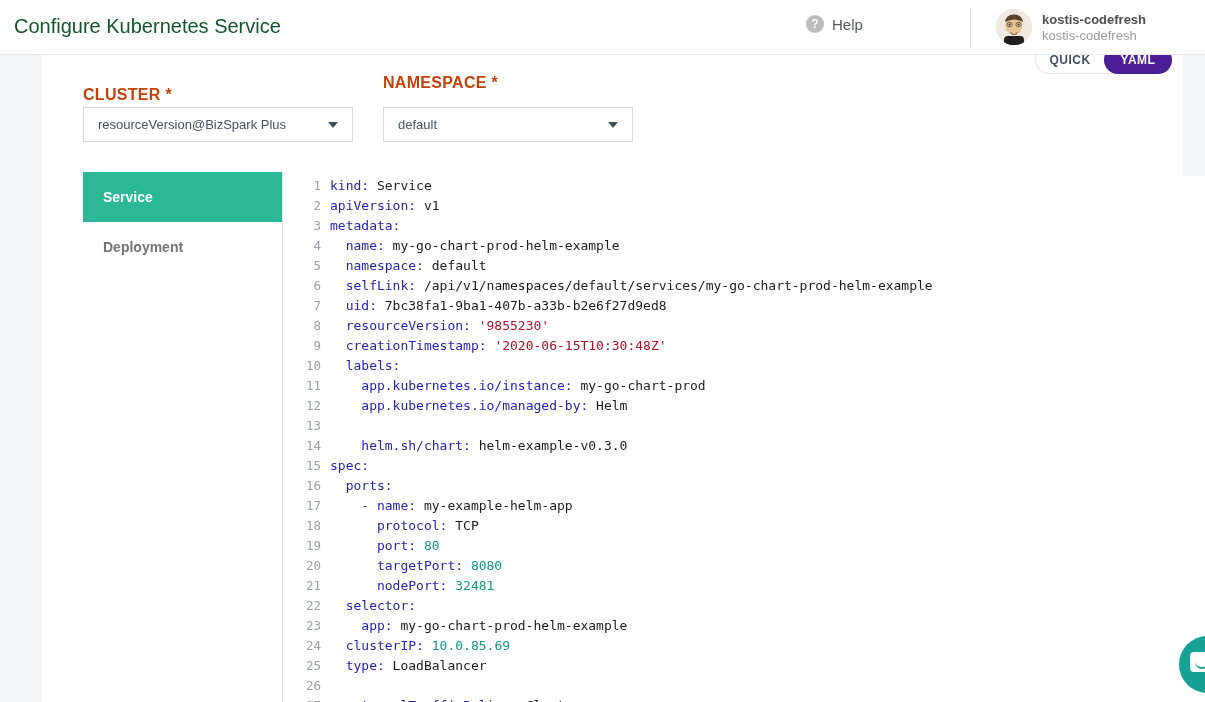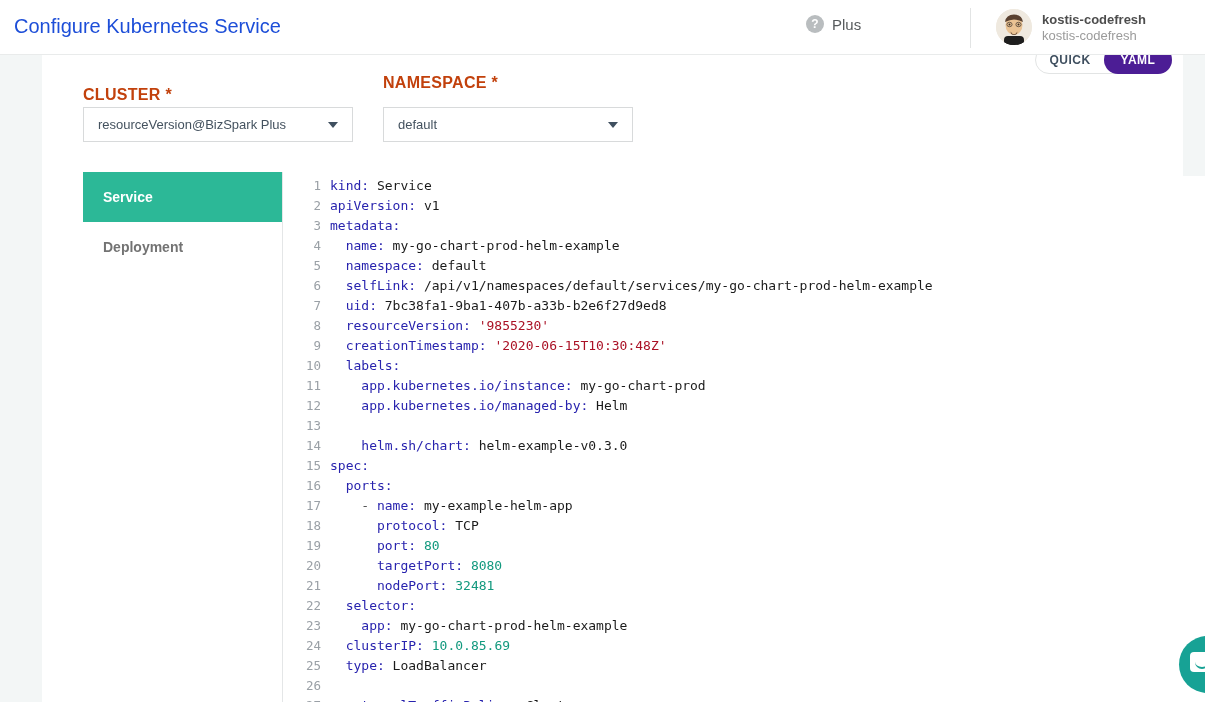--- a/index.html
+++ b/index.html
@@ -2,21 +2,21 @@
 <html><head>
 <meta charset="utf-8">
 <style>
   * { margin:0; padding:0; box-sizing:border-box; }
   html,body { width:1205px; height:702px; overflow:hidden; }
   body { background:#f3f6f6; font-family:"Liberation Sans", sans-serif; position:relative; }
 
   
   .header { position:absolute; top:0; left:0; width:1205px; height:55px; background:#fff;
             border-bottom:1px solid #e9ebeb; z-index:30; }
-  .page-title { position:absolute; left:14px; top:15px; font-size:20px; color:#1d4ed8; font-weight:400; }
+  .page-title { position:absolute; left:14px; top:15px; font-size:20px; color:#14532d; font-weight:400; }
   .help-group { position:absolute; left:806px; top:15px; display:flex; align-items:center; gap:8px; cursor:pointer; }
   .help-circle { width:18px; height:18px; border-radius:50%; background:#b9bdbf; color:#fff; font-size:12px;
                  font-weight:bold; display:flex; align-items:center; justify-content:center; }
   .help-text { font-size:15px; color:#565a5c; }
   .header-divider { position:absolute; left:970px; top:8px; width:1px; height:40px; background:#e2e4e4; }
   .user-group { position:absolute; left:996px; top:9px; display:flex; align-items:center; gap:10px; cursor:pointer; }
   .avatar { width:36px; height:36px; border-radius:50%; overflow:hidden; background:#efe9df; flex:0 0 auto; }
   .user-name { font-size:13px; font-weight:bold; color:#4d4d4d; line-height:17px; }
   .user-sub { font-size:13px; color:#9b9b9b; line-height:16px; }
 
@@ -74,21 +74,21 @@
 </style>
 </head>
 <body>
 
 <div class="card"></div>
 
 <div class="header">
   <div class="page-title">Configure Kubernetes Service</div>
   <div class="help-group">
     <span class="help-circle">?</span>
-    <span class="help-text">Plus</span>
+    <span class="help-text">Help</span>
   </div>
   <div class="header-divider"></div>
   <div class="user-group">
     <span class="avatar">
       <svg width="36" height="36" viewBox="0 0 36 36">
         <circle cx="18" cy="18" r="18" fill="#efe9df"></circle>
         <path d="M4 36 Q18 24 32 36 Z" fill="#1e1e1e"></path>
         <rect x="8" y="27" width="20" height="9" rx="4" fill="#1e1e1e"></rect>
         <ellipse cx="18" cy="16" rx="8.5" ry="10" fill="#eac394"></ellipse>
         <path d="M9 13 Q10 5.5 18 5.5 Q26 5.5 27 13 Q22 10.5 18 10.5 Q14 10.5 9 13 Z" fill="#5a4130"></path>

